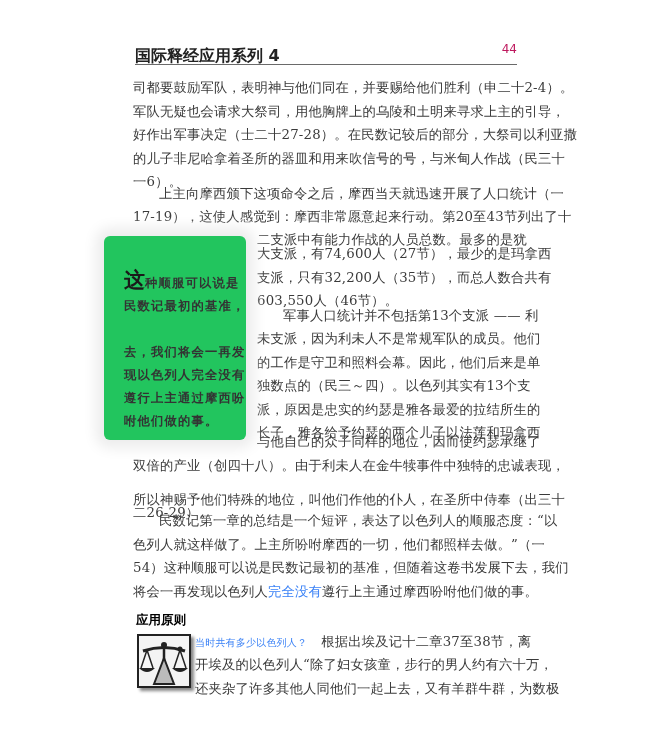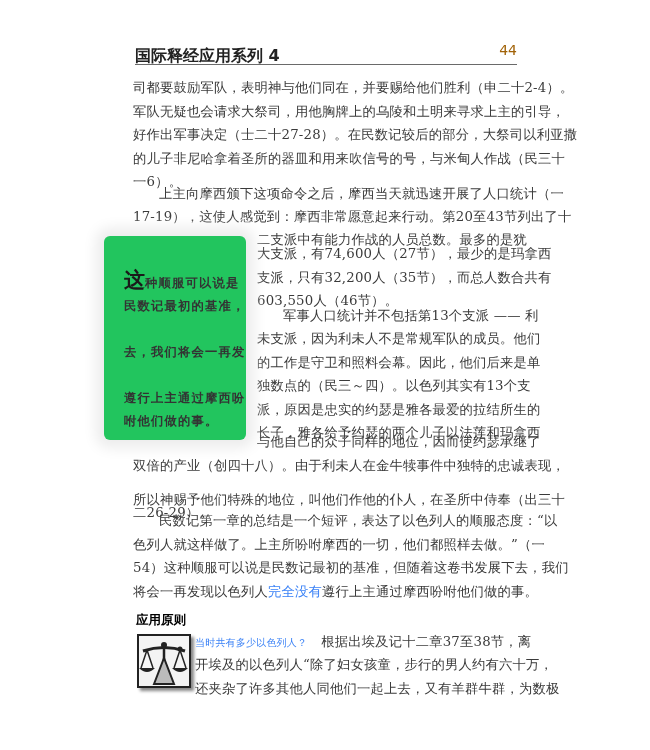--- a/index.html
+++ b/index.html
@@ -10,21 +10,21 @@
     .header {
       position: absolute; left: 135px; top: 44px; width: 382px; height: 20px;
       border-bottom: 1px solid #6a6a6a;
     }
     .header .series {
       position: absolute; left: 0; top: 2px; font-family: "DejaVu Sans", sans-serif;
       font-weight: bold; font-size: 16px; color: #222;
     }
     .header .pageno {
       position: absolute; right: 0; top: -2px; font-family: "DejaVu Sans", sans-serif;
-      font-size: 14px; color: #a16207;
+      font-size: 12px; color: #be185d;
     }
     .line {
       position: absolute; font-size: 13.3px; line-height: 16px; white-space: nowrap; color: #3a3a3a;
       letter-spacing: 0.2px;
     }
     .pull {
       position: absolute; left: 104px; top: 236px; width: 142px; height: 204px;
       background: #22c55e;
       box-shadow: 0 0 14px 8px #ececec;
       border-radius: 6px;
@@ -81,20 +81,21 @@
     <span>将会一再发现以色列人</span><span class="bold">完全没有</span><span>遵行上主通过摩西吩咐他们做的事。</span>
   </div>
 </div>
 
 <div class="pull">
   <div class="pl" style="top:30px;">
     <span class="big">这</span><span>种顺服可以说是</span>
   </div>
   <div class="pl" style="top:62px;">民数记最初的基准，</div>
   <div class="pl" style="top:108px;">去，我们将会一再发</div>
+  <div class="pl" style="top:131px;">现以色列人完全没有</div>
   <div class="pl" style="top:154px;">遵行上主通过摩西吩</div>
   <div class="pl" style="top:177px;">咐他们做的事。</div>
 </div>
 
 <div class="section-title">应用原则</div>
 
 <div class="scale-icon">
   <svg width="50" height="50" viewBox="0 0 50 50">
     <line x1="25" y1="8" x2="25" y2="44" stroke="#222" stroke-width="2.5"></line>
     <path d="M4 15 Q25 8 46 15" stroke="#222" stroke-width="3" fill="none"></path>

